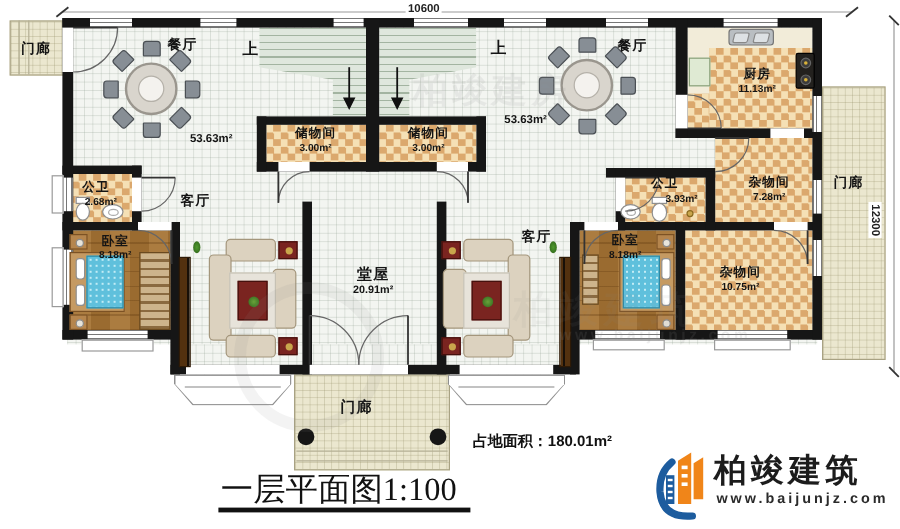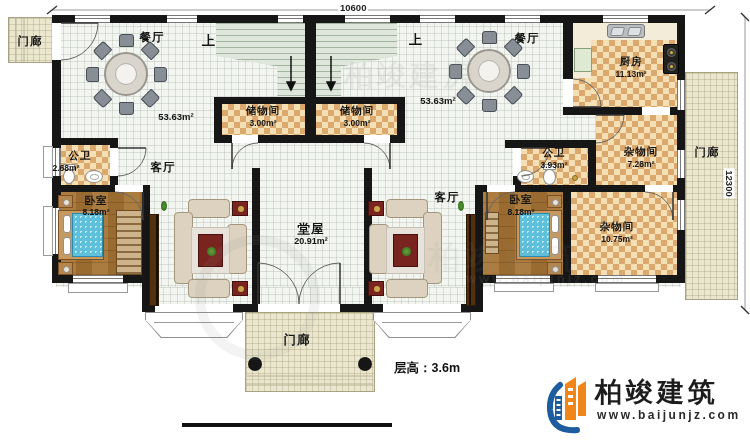--- a/index.html
+++ b/index.html
@@ -319,50 +319,53 @@
   <div class="lbl sm" style="left:263px;top:111px;">储物间</div>
   <div class="lbla" style="left:263px;top:123px;">3.00m²</div>
   <div class="lbl sm" style="left:357px;top:111px;">储物间</div>
   <div class="lbla" style="left:357px;top:123px;">3.00m²</div>
   <div class="lbl" style="left:416px;top:40px;font-size:13px;">上</div>
   <div class="lbl" style="left:527px;top:38px;">餐厅</div>
   <div class="lbla" style="left:438px;top:100px;font-size:9.5px;">53.63m²</div>
   <div class="lbl sm" style="left:631px;top:62px;">厨房</div>
   <div class="lbla" style="left:631px;top:74px;">11.13m²</div>
   <div class="lbl sm" style="left:80px;top:156px;">公卫</div>
-  <div class="lbla" style="left:66px;top:168px;">2.68m²</div>
+  <div class="lbla" style="left:84px;top:168px;">2.68m²</div>
   <div class="lbl" style="left:163px;top:167px;">客厅</div>
   <div class="lbl sm" style="left:96px;top:201px;">卧室</div>
   <div class="lbla" style="left:96px;top:212px;">8.18m²</div>
   <div class="lbl sm" style="left:554px;top:153px;">公卫</div>
-  <div class="lbla" style="left:554px;top:165px;text-align:center;">3.93m²</div>
+  <div class="lbla" style="left:568px;top:165px;text-align:center;">3.93m²</div>
   <div class="lbl sm" style="left:641px;top:152px;">杂物间</div>
   <div class="lbla" style="left:641px;top:164px;">7.28m²</div>
   <div class="lbl" style="left:707px;top:152px;">门廊</div>
   <div class="lbl sm" style="left:521px;top:200px;">卧室</div>
   <div class="lbla" style="left:521px;top:212px;">8.18m²</div>
   <div class="lbl sm" style="left:617px;top:227px;">杂物间</div>
   <div class="lbla" style="left:617px;top:239px;">10.75m²</div>
   <div class="lbl" style="left:447px;top:197px;">客厅</div>
   <div class="lbl" style="left:311px;top:229px;font-size:12.5px;">堂屋</div>
   <div class="lbla" style="left:311px;top:241px;font-size:9px;">20.91m²</div>
   <div class="lbl" style="left:297px;top:340px;font-size:12.5px;">门廊</div>
 
   <div class="dim" style="left:338px;top:2px;">10600</div>
   <div class="dim" style="left:714px;top:178px;transform:rotate(90deg);transform-origin:center;">12300</div>
 
   <div class="wm" style="left:195px;top:235px;width:105px;height:105px;border:10px solid #8a8a8a;border-radius:50%;opacity:.10;"></div>
   <div class="wm" style="left:344px;top:56px;font-size:29px;opacity:.12;letter-spacing:4px;">柏竣建房</div>
   <div class="wm" style="left:428px;top:236px;font-size:32px;opacity:.08;letter-spacing:6px;">柏竣建筑</div>
   <div class="wm" style="left:466px;top:271px;font-size:13px;opacity:.14;letter-spacing:3px;">www.baijunjz.com</div>
 
+  <div class="abs" style="left:184px;top:390px;font-family:'Liberation Serif','DejaVu Serif',serif;color:#111;white-space:nowrap;">
+    <span style="font-size:27px;">一层平面图</span><span style="font-size:27px;">1:100</span>
+  </div>
   <div class="abs" style="left:182px;top:423px;width:210px;height:4px;background:#111;"></div>
 
   <div class="abs" style="left:394px;top:361px;">
-    <div class="stat"><span>层高：</span><span>3.6m</span></div>
+    <div class="stat"><span>占地面积：</span><span>180.01m²</span></div>
   </div>
 
   <div class="abs" style="left:545px;top:372px;width:200px;height:66px;">
     <svg width="46" height="64" viewBox="0 0 46 64" style="position:absolute;left:0;top:0;">
       <path d="M32,58 Q7,60 5,38 Q4,22 15,13" stroke="#1d5c9e" stroke-width="6" fill="none" stroke-linecap="round"></path>
       <rect x="10" y="24" width="7" height="24" fill="#1d5c9e"></rect>
       <rect x="11.5" y="27" width="4" height="2" fill="#fff"></rect>
         <rect x="11.5" y="32" width="4" height="2" fill="#fff"></rect>
       <rect x="11.5" y="37" width="4" height="2" fill="#fff"></rect>
         <rect x="11.5" y="42" width="4" height="2" fill="#fff"></rect>

